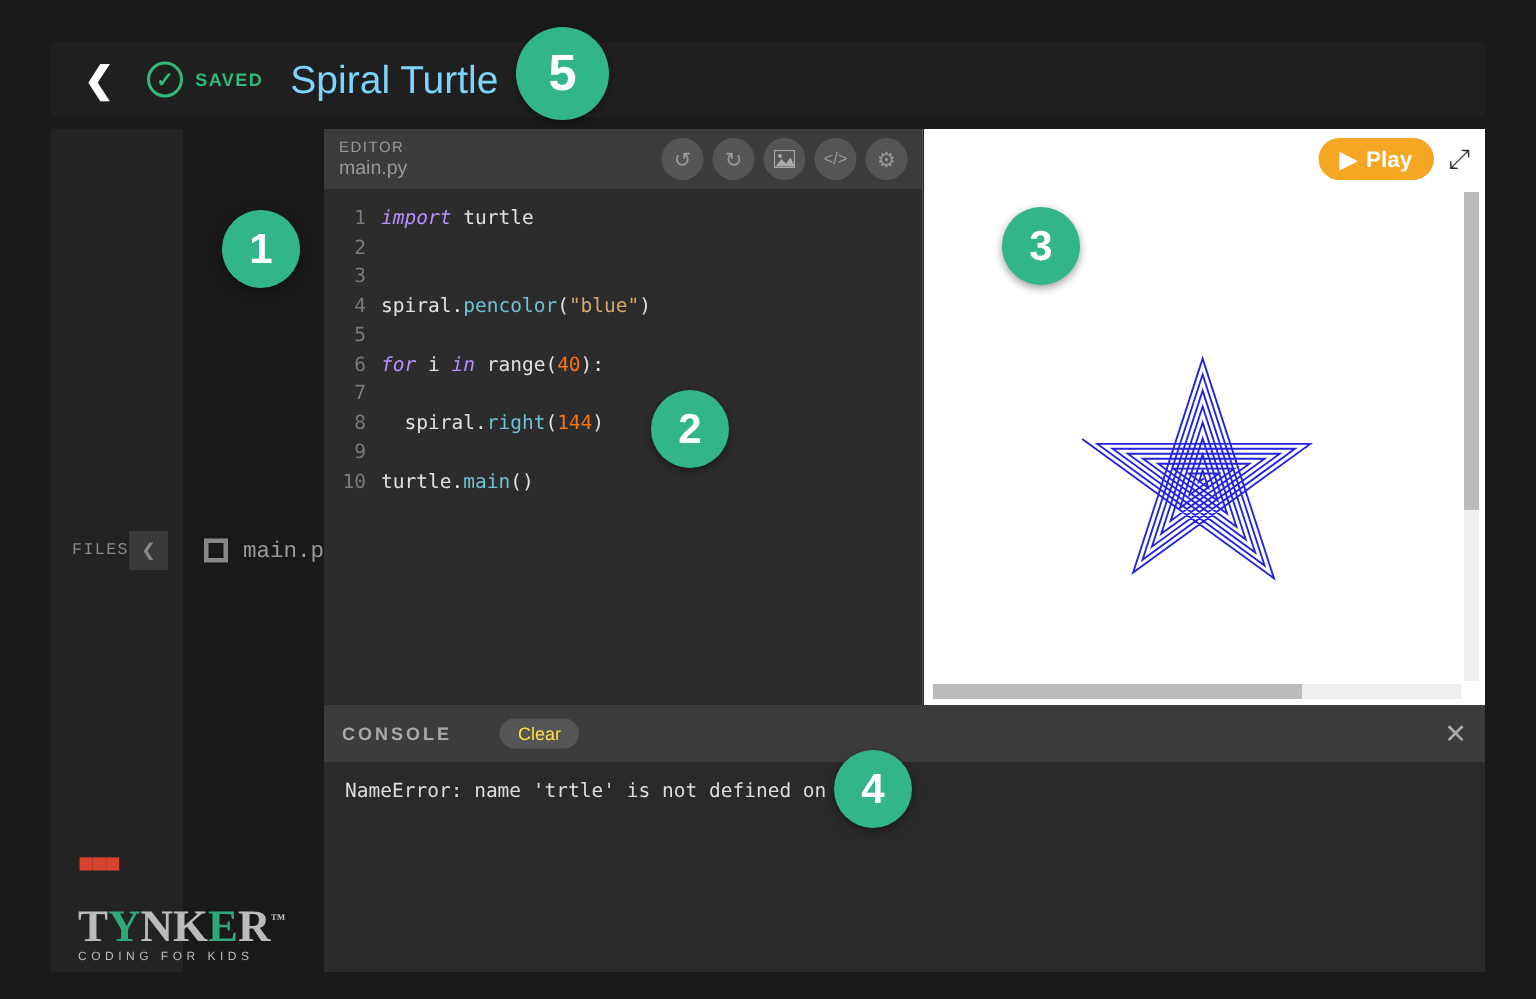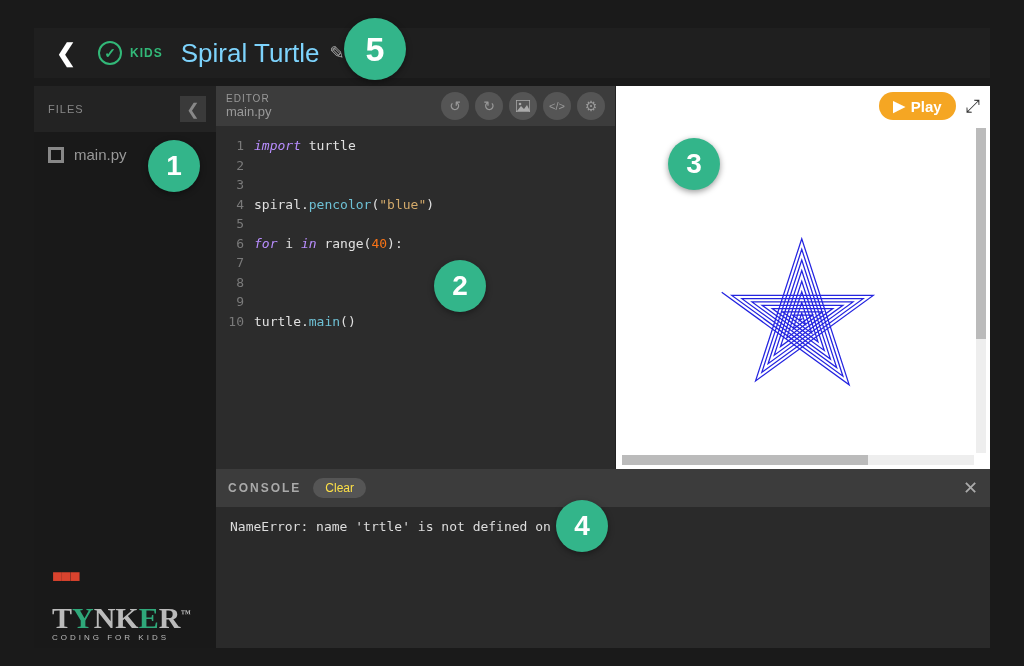--- a/index.html
+++ b/index.html
@@ -11,21 +11,21 @@
 .back-chev { color:#fff; font-size:24px; font-weight:bold; cursor:pointer; padding:4px 10px; }
 .saved-icon { display:inline-flex; align-items:center; justify-content:center; width:24px; height:24px; border:2.5px solid #32b878; border-radius:50%; color:#32b878; font-size:14px; font-weight:bold; margin-left:12px; }
 .saved-text { color:#32b878; font-size:12px; font-weight:bold; letter-spacing:1px; margin-left:8px; }
 .proj-title { color:#7dd3fc; font-size:26px; margin-left:18px; font-weight:400; }
 .edit-ic { color:#aaa; margin-left:10px; font-size:18px; cursor:pointer; }
 
 
 .body { position:absolute; top:86px; left:34px; right:34px; bottom:18px; display:flex; }
 
 
-.sidebar { width:182px; background:#191919; display:flex; flex-direction:column; }
+.sidebar { width:182px; background:#191919; display:flex; flex-direction:row;font-family:Liberation Mono, monospace; }
 .sb-hdr { display:flex; justify-content:space-between; align-items:center; padding:10px 10px 10px 14px; background:#232323; }
 .sb-hdr-t { color:#888; font-size:11px; letter-spacing:1px; }
 .sb-collapse { width:26px; height:26px; background:#3a3a3a; display:flex; align-items:center; justify-content:center; color:#888; cursor:pointer; }
 .file-item { display:flex; align-items:center; padding:14px 14px; color:#999; font-size:15px; cursor:pointer; }
 .file-ic { width:16px; height:16px; background:#888; margin-right:10px; display:flex; align-items:center; justify-content:center; }
 .file-ic span { width:10px; height:10px; background:#191919; display:block; }
 
 
 .main { flex:1; display:flex; flex-direction:column; }
 .row1 { flex:1; display:flex; }
@@ -51,21 +51,21 @@
 
 .preview { width:375px; background:#fff; position:relative; border-left:1px solid #222; }
 .prev-bar { height:40px; display:flex; align-items:center; justify-content:flex-end; padding:0 10px; background:#fff; }
 .play-btn { background:#f5a623; color:#fff; font-weight:bold; border-radius:14px; padding:5px 14px; font-size:15px; display:flex; align-items:center; cursor:pointer; }
 .play-btn .tri { margin-right:6px; }
 .fs-ic { margin-left:10px; font-size:18px; cursor:pointer; color:#333; }
 .canvas { width:100%; height:calc(100% - 56px); background:#fff; }
 
 
 .console { height:190px; background:#2a2a2a; }
-.co-hdr { background:#3c3c3c; display:flex; align-items:center; padding:8px 12px; }
+.co-hdr { background:#3c3c3c; display:flex; align-items:center; padding:8px 12px;gap:20px; }
 .co-lbl { color:#aaa; font-size:12px; letter-spacing:2px; font-weight:bold; }
 .clear-btn { background:#555; color:#fde047; border-radius:11px; padding:3px 12px; font-size:12px; margin-left:12px; cursor:pointer; }
 .co-close { margin-left:auto; color:#aaa; font-size:18px; cursor:pointer; }
 .co-body { padding:12px 14px; font-family:Consolas,Menlo,monospace; font-size:13px; color:#ddd; }
 
 
 .badge { position:absolute; width:52px; height:52px; background:#33b58a; color:#fff; border-radius:50%; display:flex; align-items:center; justify-content:center; font-size:28px; font-weight:bold; box-shadow:0 2px 6px rgba(0,0,0,.4); z-index:10; }
 .b1{top:140px; left:148px;} .b2{top:260px; left:434px;} .b3{top:138px; left:668px;}
 .b4{top:500px; left:556px;} .b5{top:18px; left:344px; width:62px; height:62px; font-size:34px;}
 
@@ -83,21 +83,21 @@
 .scr-v .thumb { width:100%; height:65%; background:#bbb; }
 </style>
 </head>
 <body>
 
 <div class="app">
 
   <div class="topbar">
     <div class="back-chev">❮</div>
     <div class="saved-icon">✓</div>
-    <div class="saved-text">KIDS</div>
+    <div class="saved-text">SAVED</div>
     <div class="proj-title">Spiral Turtle</div>
     <div class="edit-ic">✎</div>
   </div>
 
   <div class="body">
 
     <div class="sidebar">
       <div class="sb-hdr">
         <span class="sb-hdr-t">FILES</span>
         <div class="sb-collapse">❮</div>
@@ -155,20 +155,21 @@
               </div>
             <div class="cl">
                 <span class="ln">6</span>
                 <span class="ct"><span class="kw">for</span><span class="nm"> i </span><span class="kw">in</span><span class="nm"> range(</span><span class="nu">40</span><span class="nm">):</span></span>
               </div>
             <div class="cl">
                 <span class="ln">7</span>
               </div>
             <div class="cl">
                 <span class="ln">8</span>
+                <span class="ct"><span class="nm">  spiral.</span><span class="fn">right</span><span class="nm">(</span><span class="nu">144</span><span class="nm">)</span></span>
               </div>
             <div class="cl">
                 <span class="ln">9</span>
                 <span class="ct"></span>
               </div>
             <div class="cl">
                 <span class="ln">10</span>
                 <span class="ct"><span class="nm">turtle.</span><span class="fn">main</span><span class="nm">()</span></span>
               </div>
           </div>

